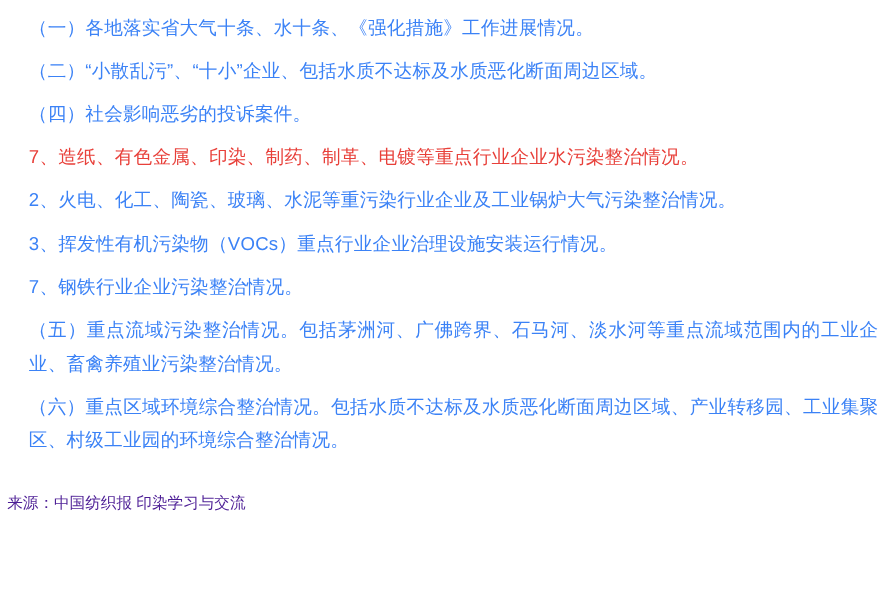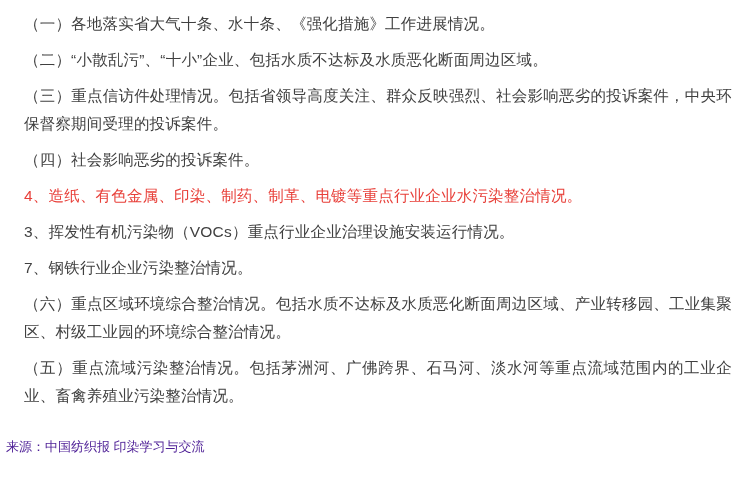--- a/index.html
+++ b/index.html
@@ -17,21 +17,21 @@
   .page {
     position: relative;
     width: 738px;
     height: 504px;
     box-sizing: border-box;
     padding: 10px 6px 0 6px;
   }
   .para {
     font-size: 15.5px;
     line-height: 28px;
-    color: #404040;
+    color: #3b82f6;
     margin: 0 0 8px 0;
     text-align: justify;
     letter-spacing: 0.2px;
   }
   .para.indent {
     text-indent: 0;
     padding-left: 18px;
   }
   .para.flush {
     padding-left: 18px;
@@ -47,25 +47,25 @@
     line-height: 22px;
   }
 </style>
 </head>
 <body>
 
 <div class="page">
 
   <p class="para indent">（一）各地落实省大气十条、水十条、《强化措施》工作进展情况。</p>
   <p class="para indent">（二）“小散乱污”、“十小”企业、包括水质不达标及水质恶化断面周边区域。</p>
-  <p class="para indent">（三）重点信访件处理情况。包括省领导高度关注、群众反映强烈、社会影响恶劣的投诉案件，中央环保督察期间受理的投诉案件。</p>
   <p class="para indent">（四）社会影响恶劣的投诉案件。</p>
 
-  <p class="para flush red">4、造纸、有色金属、印染、制药、制革、电镀等重点行业企业水污染整治情况。</p>
+  <p class="para flush red">7、造纸、有色金属、印染、制药、制革、电镀等重点行业企业水污染整治情况。</p>
+  <p class="para flush">2、火电、化工、陶瓷、玻璃、水泥等重污染行业企业及工业锅炉大气污染整治情况。</p>
   <p class="para flush">3、挥发性有机污染物（VOCs）重点行业企业治理设施安装运行情况。</p>
   <p class="para flush">7、钢铁行业企业污染整治情况。</p>
 
+  <p class="para indent">（五）重点流域污染整治情况。包括茅洲河、广佛跨界、石马河、淡水河等重点流域范围内的工业企业、畜禽养殖业污染整治情况。</p>
   <p class="para indent">（六）重点区域环境综合整治情况。包括水质不达标及水质恶化断面周边区域、产业转移园、工业集聚区、村级工业园的环境综合整治情况。</p>
-  <p class="para indent">（五）重点流域污染整治情况。包括茅洲河、广佛跨界、石马河、淡水河等重点流域范围内的工业企业、畜禽养殖业污染整治情况。</p>
 
   <div class="source">来源：中国纺织报  印染学习与交流</div>
 
 </div>
 
 </body></html>

